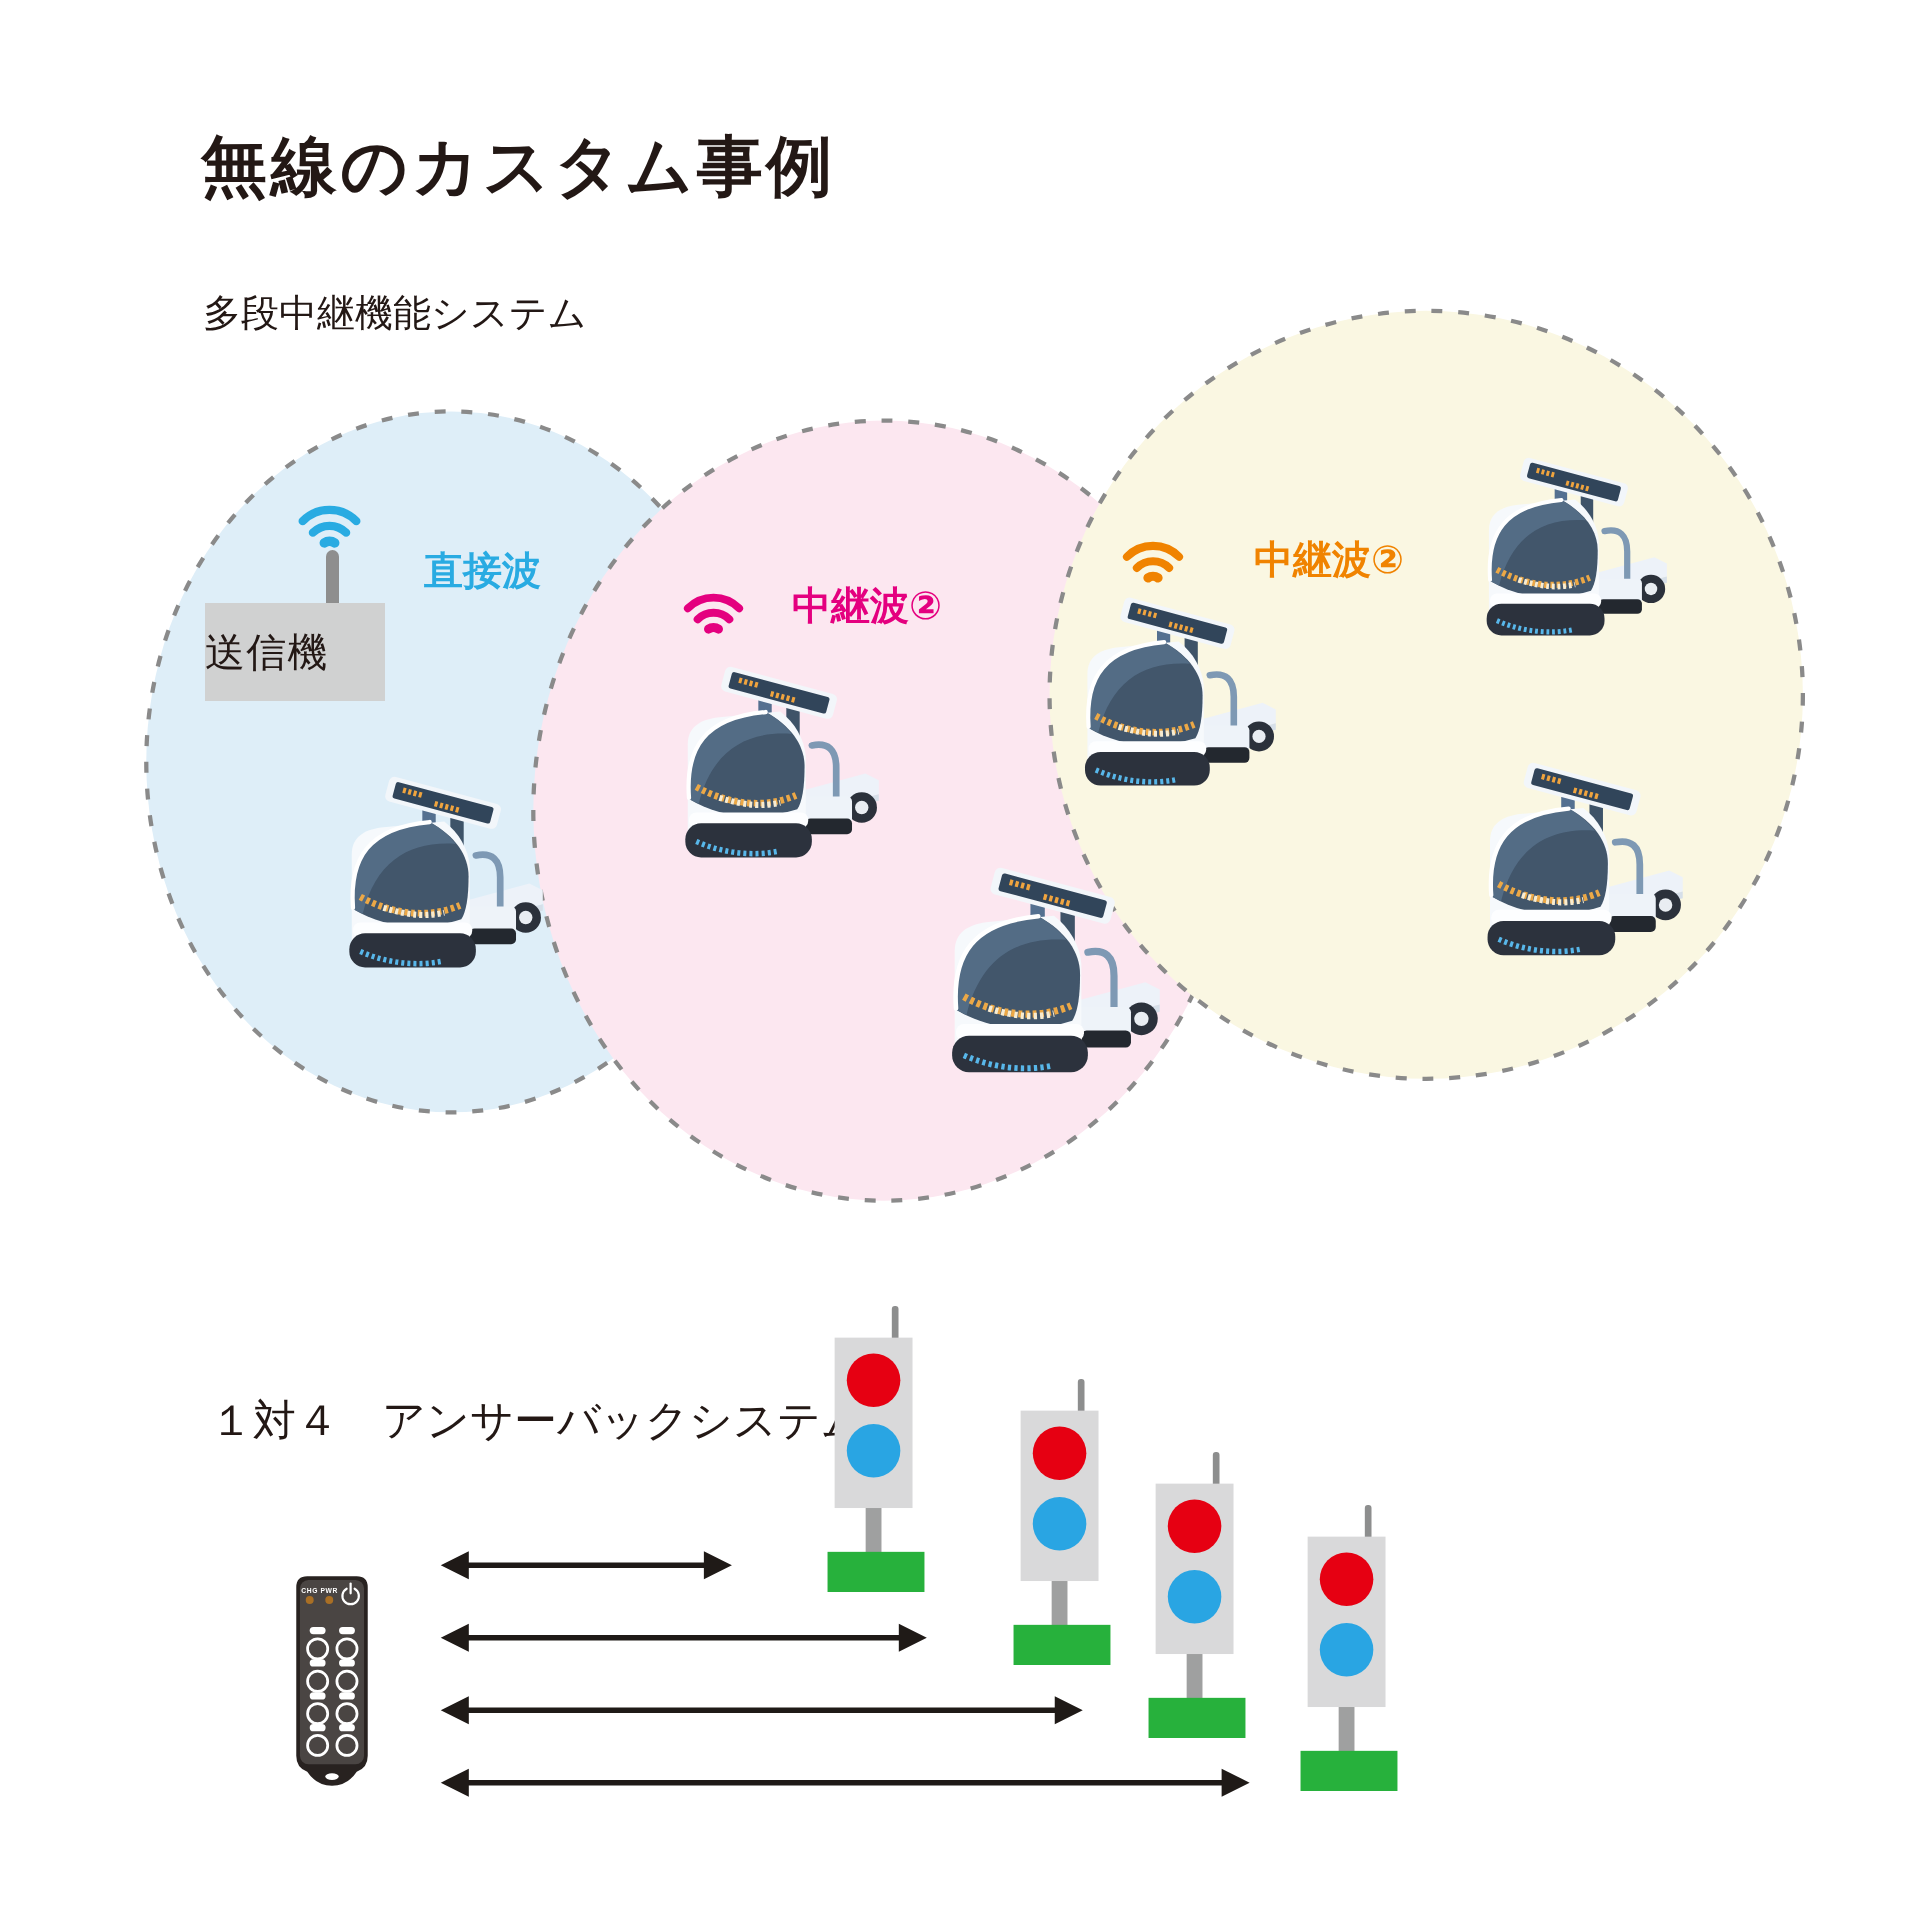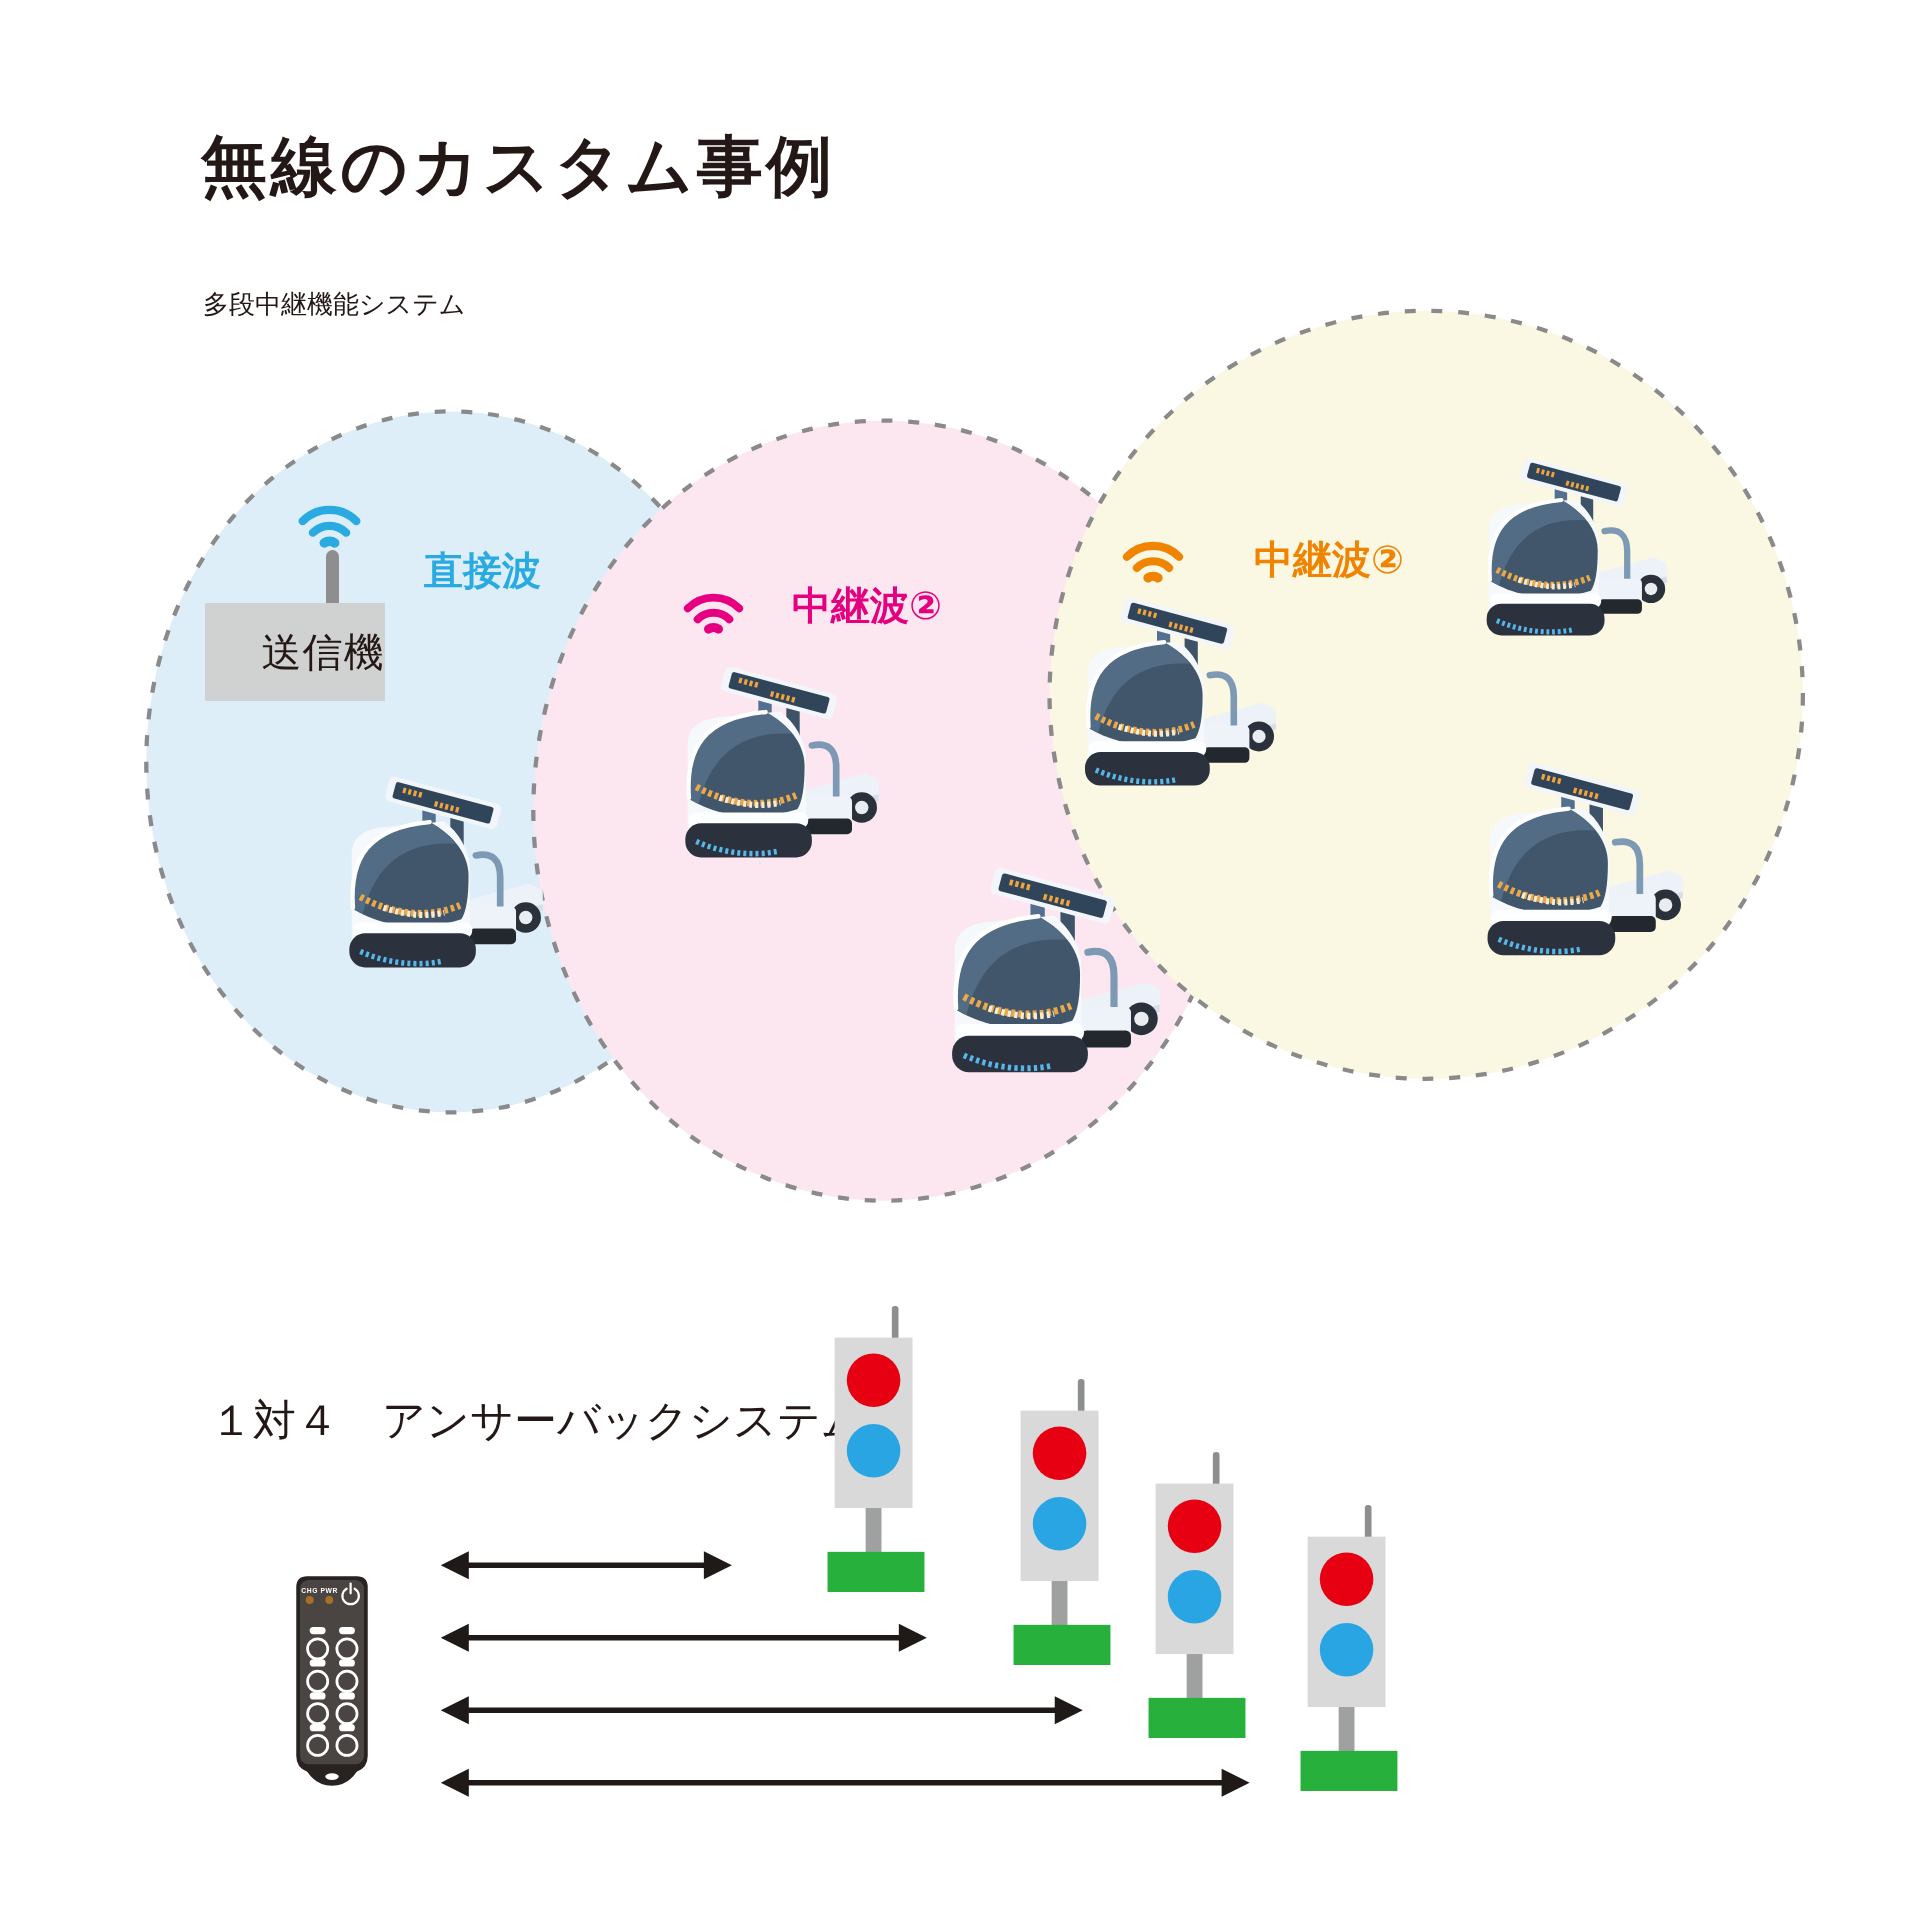--- a/index.html
+++ b/index.html
@@ -10,32 +10,32 @@
     --remote-body:#4a4543; --remote-edge:#282220; --led-amber:#a96f25;
   }
   *{box-sizing:border-box;}
   html,body{margin:0;padding:0;background:#fff;}
   body{font-family:"Liberation Sans","DejaVu Sans",sans-serif;color:var(--text-black,#231815);}
   .canvas{position:relative;width:1926px;height:1926px;background:#fff;overflow:hidden;}
   .abs{position:absolute;}
   svg.layer{position:absolute;left:0;top:0;width:1926px;height:1926px;}
   .title{position:absolute;left:201px;top:122px;margin:0;font-size:66px;font-weight:900;
          letter-spacing:3.7px;color:var(--text-black,#231815);}
-  .sec-head{position:absolute;font-size:26px;line-height:1.48;color:var(--text-black,#231815);}
+  .sec-head{position:absolute;font-size:38px;line-height:1.48;color:var(--text-black,#231815);}
   .sec-head.one{left:203px;top:285px;}
   .sec-head2-l1{position:absolute;left:210px;top:1392px;font-size:43px;color:var(--text-black,#231815);}
   .sec-head2-l2{position:absolute;left:196px;top:1495px;font-size:43px;color:var(--text-black,#231815);}
   .zone-label{position:absolute;font-size:39px;font-weight:600;white-space:nowrap;}
   .zone-label.direct{left:424px;top:544px;color:var(--direct-wave,#29abe2);}
   .zone-label.relay1{left:792px;top:579px;color:var(--relay1,#e4007f);}
   .zone-label.relay2{left:1254px;top:533px;color:var(--relay2,#f08300);text-align:right;}
   .antenna{position:absolute;left:326px;top:550px;width:13.4px;height:58px;background:#8e8e8e;
            border-radius:6.7px 6.7px 0 0;}
   .tx-box{position:absolute;left:205px;top:603px;width:180px;height:98px;
-          background:var(--transmitter-gray,#d0d1d1);display:flex;align-items:center;justify-content:flex-end;}
+          background:var(--transmitter-gray,#d0d1d1);display:flex;align-items:center;justify-content:flex-start;}
   .tx-box span{font-size:40px;color:var(--text-black,#231815);letter-spacing:1.2px;}
   .wifi{position:absolute;}
   .wifi.direct{left:297px;top:502px;width:65px;height:46px;color:var(--direct-wave,#29abe2);}
   .wifi.relay1{left:683px;top:590px;width:61px;height:44px;color:var(--relay1,#e4007f);}
   .wifi.relay2{left:1122px;top:538px;width:62px;height:45px;color:var(--relay2,#f08300);}
   .agv{position:absolute;}
   .tlight{position:absolute;width:98px;height:286px;}
   .remote{position:absolute;left:295px;top:1575px;width:74px;height:215px;}
   .remote text{font-family:"Liberation Sans","DejaVu Sans",sans-serif;font-weight:bold;font-size:11px;
                letter-spacing:1px;fill:#fff;}

